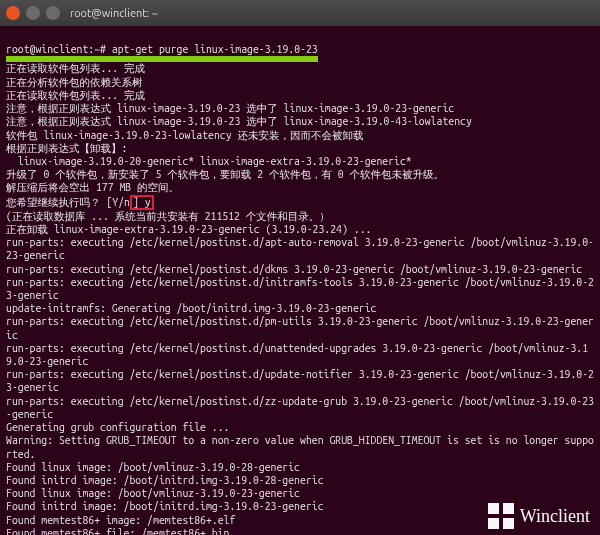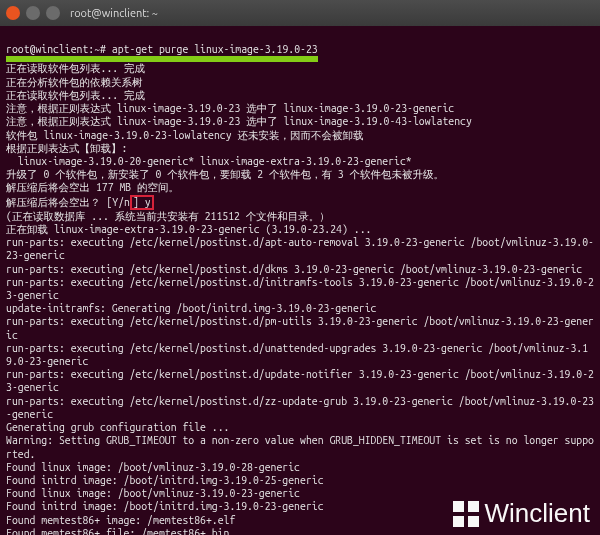--- a/index.html
+++ b/index.html
@@ -48,22 +48,22 @@
     display: inline-block;
     border: 2px solid #d6233a;
     padding: 0 1px;
     line-height: 1.05;
   }
   .watermark {
     position: absolute;
     right: 10px;
     bottom: 6px;
     color: #fff;
-    font-family: Liberation Sans, sans-serif;
-    font-size: 26px;
+    font-family: Liberation Serif, serif;
+    font-size: 18px;
     display: flex;
     align-items: center;
     gap: 6px;
     opacity: 0.97;
   }
   .winlogo {
     display: inline-block;
     width: 26px; height: 26px;
     position: relative;
   }
@@ -89,37 +89,37 @@
 <div class="terminal">
 <span class="hl-red"><span>root@winclient:~#</span> <span>apt-get purge linux-image-3.19.0-23</span></span>
 <span>正在读取软件包列表... 完成</span>
 <span>正在分析软件包的依赖关系树</span>
 <span>正在读取软件包列表... 完成</span>
 <span>注意，根据正则表达式 linux-image-3.19.0-23 选中了 linux-image-3.19.0-23-generic</span>
 <span>注意，根据正则表达式 linux-image-3.19.0-23 选中了 linux-image-3.19.0-43-lowlatency</span>
 <span>软件包 linux-image-3.19.0-23-lowlatency 还未安装，因而不会被卸载</span>
 <span>根据正则表达式【卸载】:</span>
 <span>  linux-image-3.19.0-20-generic* linux-image-extra-3.19.0-23-generic*</span>
-<span>升级了 0 个软件包，新安装了 0 个软件包，要卸载 2 个软件包，有 3 个软件包未被升级。</span>
+<span>升级了 0 个软件包，新安装了 5 个软件包，要卸载 2 个软件包，有 0 个软件包未被升级。</span>
 <span>解压缩后将会空出 177 MB 的空间。</span>
-<span><span>解压缩后将会空出？ [Y/n</span><span class="hl-box">] y</span></span>
+<span><span>您希望继续执行吗？ [Y/n</span><span class="hl-box">] y</span></span>
 <span>(正在读取数据库 ... 系统当前共安装有 211512 个文件和目录。）</span>
 <span>正在卸载 linux-image-extra-3.19.0-23-generic (3.19.0-23.24) ...</span>
 <span>run-parts: executing /etc/kernel/postinst.d/apt-auto-removal 3.19.0-23-generic /boot/vmlinuz-3.19.0-23-generic</span>
 <span>run-parts: executing /etc/kernel/postinst.d/dkms 3.19.0-23-generic /boot/vmlinuz-3.19.0-23-generic</span>
 <span>run-parts: executing /etc/kernel/postinst.d/initramfs-tools 3.19.0-23-generic /boot/vmlinuz-3.19.0-23-generic</span>
 <span>update-initramfs: Generating /boot/initrd.img-3.19.0-23-generic</span>
 <span>run-parts: executing /etc/kernel/postinst.d/pm-utils 3.19.0-23-generic /boot/vmlinuz-3.19.0-23-generic</span>
 <span>run-parts: executing /etc/kernel/postinst.d/unattended-upgrades 3.19.0-23-generic /boot/vmlinuz-3.19.0-23-generic</span>
 <span>run-parts: executing /etc/kernel/postinst.d/update-notifier 3.19.0-23-generic /boot/vmlinuz-3.19.0-23-generic</span>
 <span>run-parts: executing /etc/kernel/postinst.d/zz-update-grub 3.19.0-23-generic /boot/vmlinuz-3.19.0-23-generic</span>
 <span>Generating grub configuration file ...</span>
 <span>Warning: Setting GRUB_TIMEOUT to a non-zero value when GRUB_HIDDEN_TIMEOUT is set is no longer supported.</span>
 <span>Found linux image: /boot/vmlinuz-3.19.0-28-generic</span>
-<span>Found initrd image: /boot/initrd.img-3.19.0-25-generic</span>
+<span>Found initrd image: /boot/initrd.img-3.19.0-28-generic</span>
 <span>Found linux image: /boot/vmlinuz-3.19.0-23-generic</span>
 <span>Found initrd image: /boot/initrd.img-3.19.0-23-generic</span>
 <span>Found memtest86+ image: /memtest86+.elf</span>
 <span>Found memtest86+ file: /memtest86+.bin</span>
 
 </div>
 
 <div class="watermark">
   <span class="winlogo">
     <span class="a"></span>

